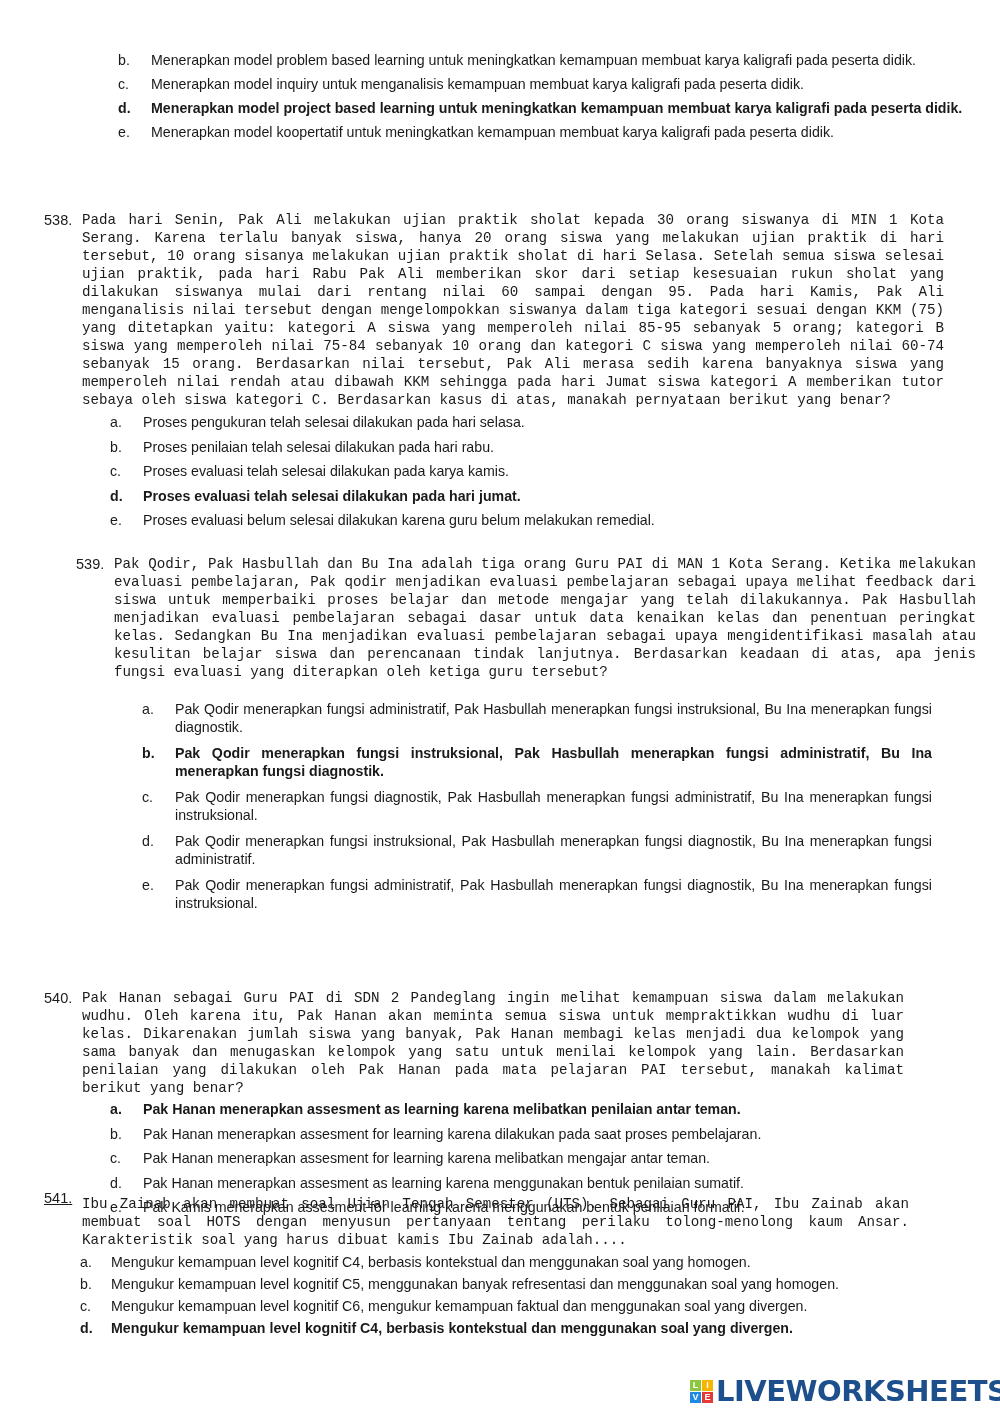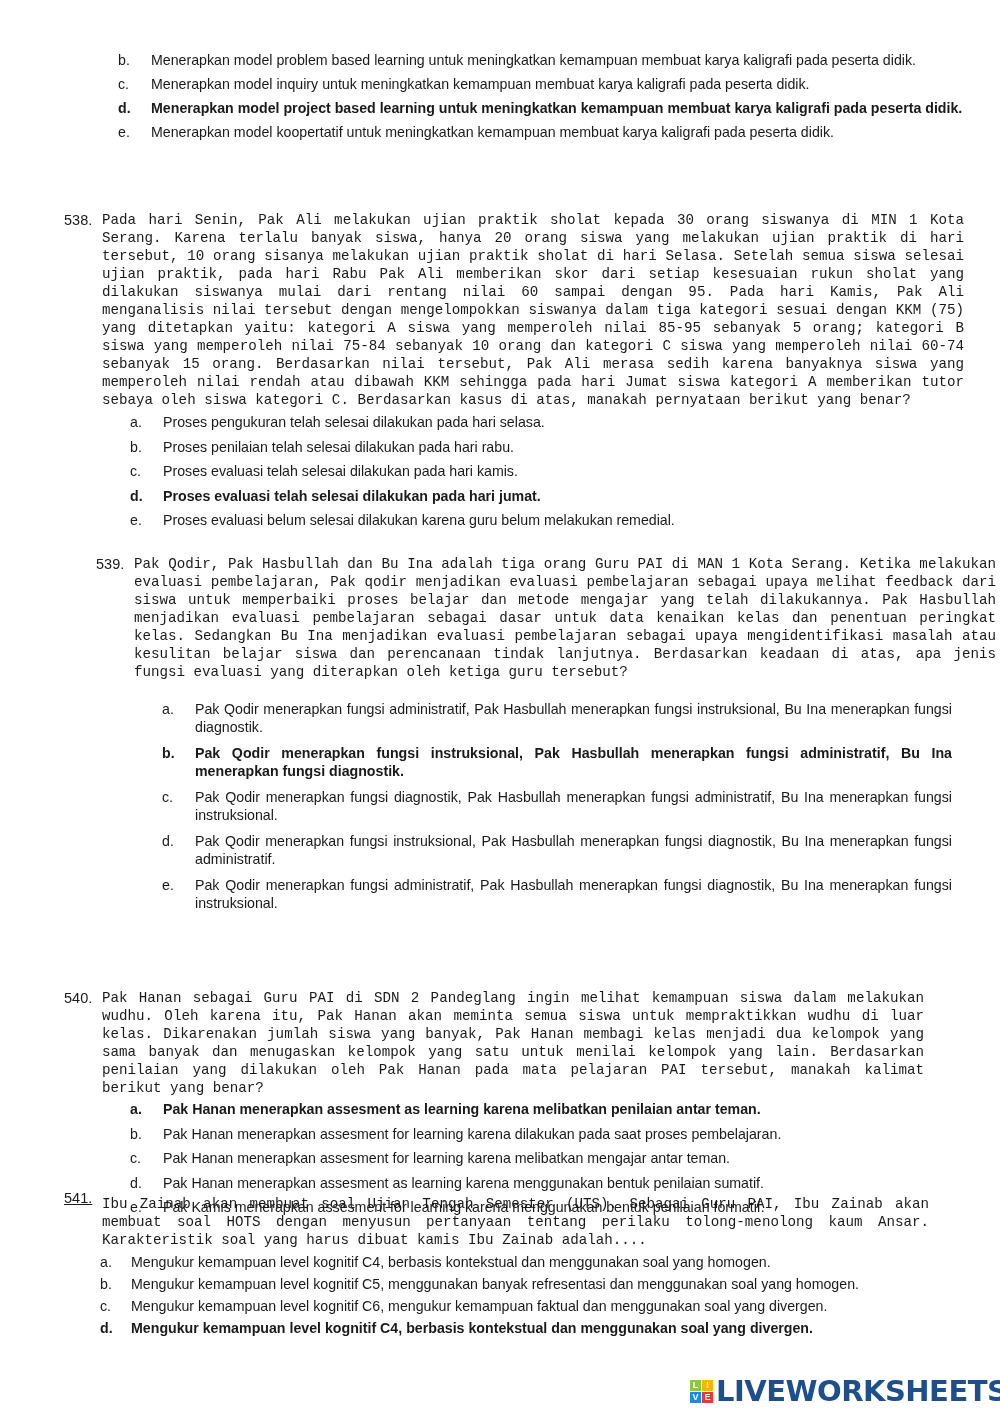--- a/index.html
+++ b/index.html
@@ -7,21 +7,21 @@
       width: 1000px; height: 1414px; position: relative; overflow: hidden;
       font-family: "Liberation Sans", sans-serif; color: #1a1a1a;
       font-size: 14.2px; line-height: 18px;
     }
     .page { position: absolute; left: 0; top: 0; width: 1000px; height: 1414px; }
     .opts-top { position: absolute; left: 118px; top: 51px; width: 845px; }
     .opt { display: flex; margin-bottom: 6px; }
     .opt .letter { width: 33px; flex: 0 0 33px; }
     .opt .otext { flex: 1; text-align: justify; }
     .opt.bold { font-weight: bold; }
-    .q { position: absolute; left: 64px; width: 900px; }
+    .q { position: absolute; left: 44px; width: 900px; }
     .q .qhead { display: flex; }
     .q .qnum { width: 38px; flex: 0 0 38px; font-size: 14.5px; }
     .q .qtext { flex: 1; text-align: justify; font-family: Liberation Mono, monospace; }
     .q .opts { margin-left: 66px; margin-top: 4px; }
     .q .opts .opt { margin-bottom: 6.5px; }
     #q538 { top: 211px; }
     #q539 { top: 555px; margin-left: 32px; }
     #q539 .opts { margin-top: 19px; width: 790px; }
     #q539 .opts .opt { margin-bottom: 8px; }
     #q540 { top: 951px; width: 860px; margin-top: 38px; }
@@ -44,21 +44,21 @@
 
 <div class="page">
 
   <div class="opts-top">
     <div class="opt">
       <span class="letter">b.</span>
       <span class="otext">Menerapkan model problem based learning untuk meningkatkan kemampuan membuat karya kaligrafi pada peserta didik.</span>
     </div>
     <div class="opt">
       <span class="letter">c.</span>
-      <span class="otext">Menerapkan model inquiry untuk meningkatkan kemampuan membuat karya kaligrafi pada peserta didik.</span>
+      <span class="otext">Menerapkan model inquiry untuk menganalisis kemampuan membuat karya kaligrafi pada peserta didik.</span>
     </div>
     <div class="opt bold">
       <span class="letter">d.</span>
       <span class="otext">Menerapkan model project based learning untuk meningkatkan kemampuan membuat karya kaligrafi pada peserta didik.</span>
     </div>
     <div class="opt">
       <span class="letter">e.</span>
       <span class="otext">Menerapkan model koopertatif untuk meningkatkan kemampuan membuat karya kaligrafi pada peserta didik.</span>
     </div>
   </div>
@@ -72,21 +72,21 @@
       <div class="opt">
           <span class="letter">a.</span>
           <span class="otext">Proses pengukuran telah selesai dilakukan pada hari selasa.</span>
         </div>
       <div class="opt">
           <span class="letter">b.</span>
           <span class="otext">Proses penilaian telah selesai dilakukan pada hari rabu.</span>
         </div>
       <div class="opt">
           <span class="letter">c.</span>
-          <span class="otext">Proses evaluasi telah selesai dilakukan pada hari kamis.</span>
+          <span class="otext">Proses evaluasi telah selesai dilakukan pada karya kamis.</span>
         </div>
       <div class="opt bold">
           <span class="letter">d.</span>
           <span class="otext">Proses evaluasi telah selesai dilakukan pada hari jumat.</span>
         </div>
       <div class="opt">
           <span class="letter">e.</span>
           <span class="otext">Proses evaluasi belum selesai dilakukan karena guru belum melakukan remedial.</span>
         </div>
     </div>

